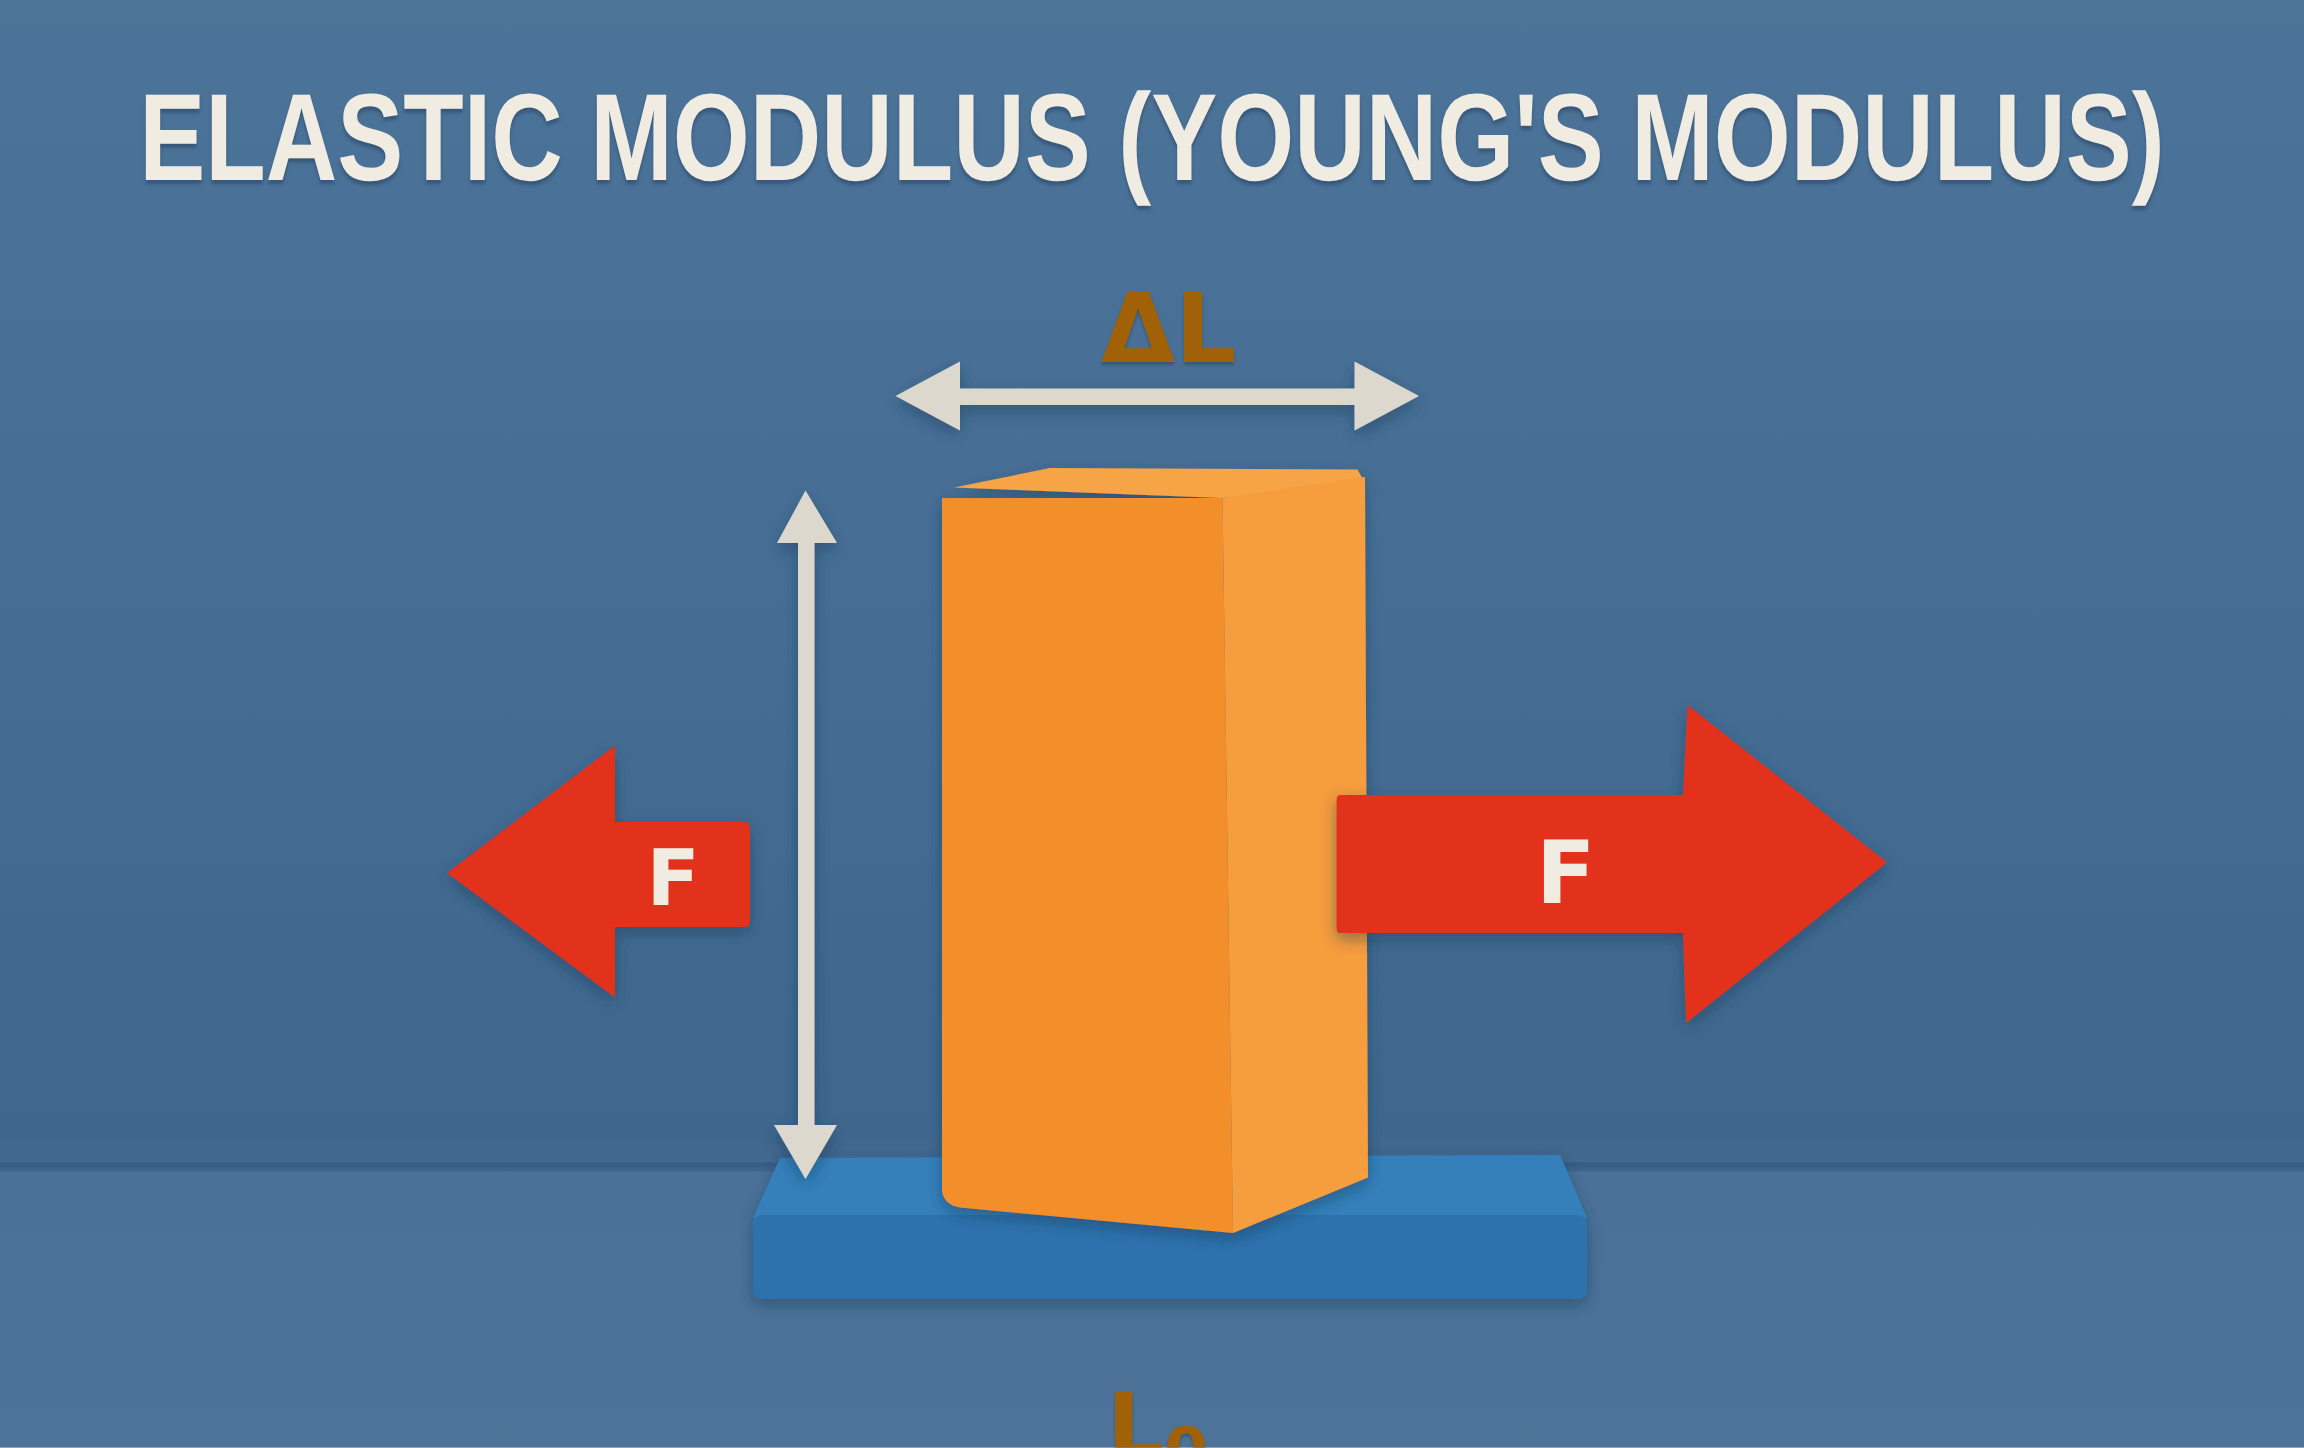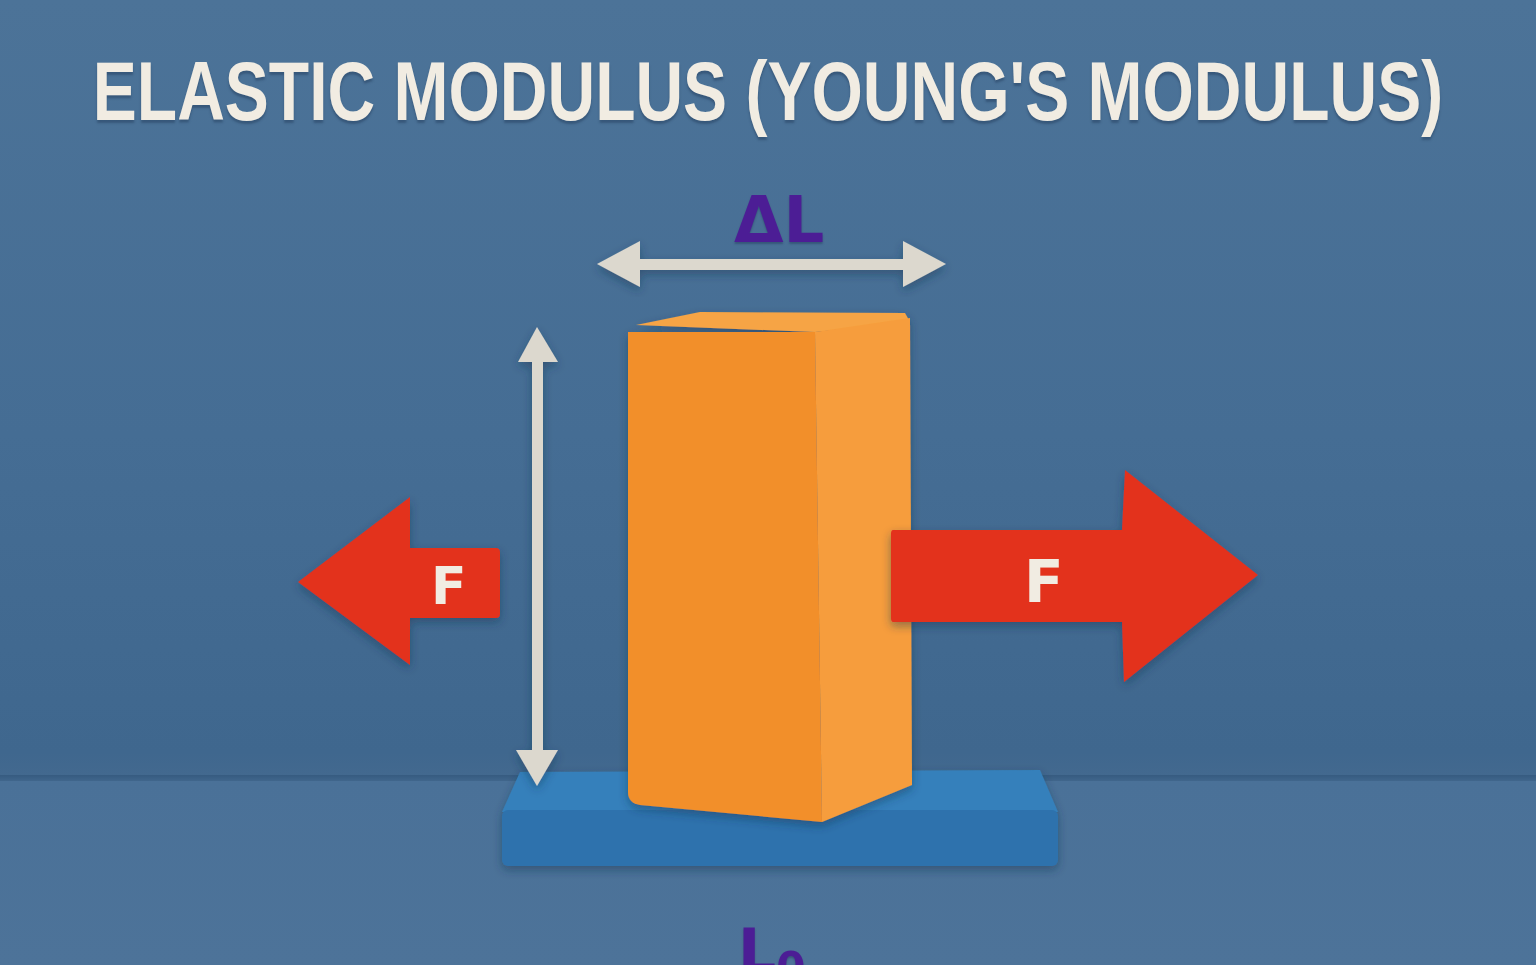--- a/index.html
+++ b/index.html
@@ -17,21 +17,21 @@
       background: linear-gradient(180deg, #4a7198 0%, #4d7399 100%);
     }
     .title {
       position: absolute; left: 0; top: 44px; width: 1536px; text-align: center;
       color: #f1ece2; font-weight: 700; font-size: 66px; letter-spacing: 0px;
       transform: scaleY(1.25); transform-origin: top center;
       text-shadow: 0 2px 2px rgba(20,40,70,0.35);
       font-family: "Liberation Sans", sans-serif;
     }
     .label {
-      position: absolute; color: #4c1d95; font-weight: 700;
+      position: absolute; color: #a16207; font-weight: 700;
       font-family: "DejaVu Sans", sans-serif;
       text-shadow: 0 2px 2px rgba(20,40,70,0.35);
     }
     .delta-label { left: 734px; top: 183px; font-size: 64px; }
     .l0-label { left: 738px; top: 916px; font-size: 60px; }
     .l0-label sub { font-size: 42px; vertical-align: -10px; }
     svg { position: absolute; left: 0; top: 0; }
     .force-label {
       position: absolute; color: #f1ece2; font-weight: 700; font-size: 52px;
       font-family: "DejaVu Sans", sans-serif;

